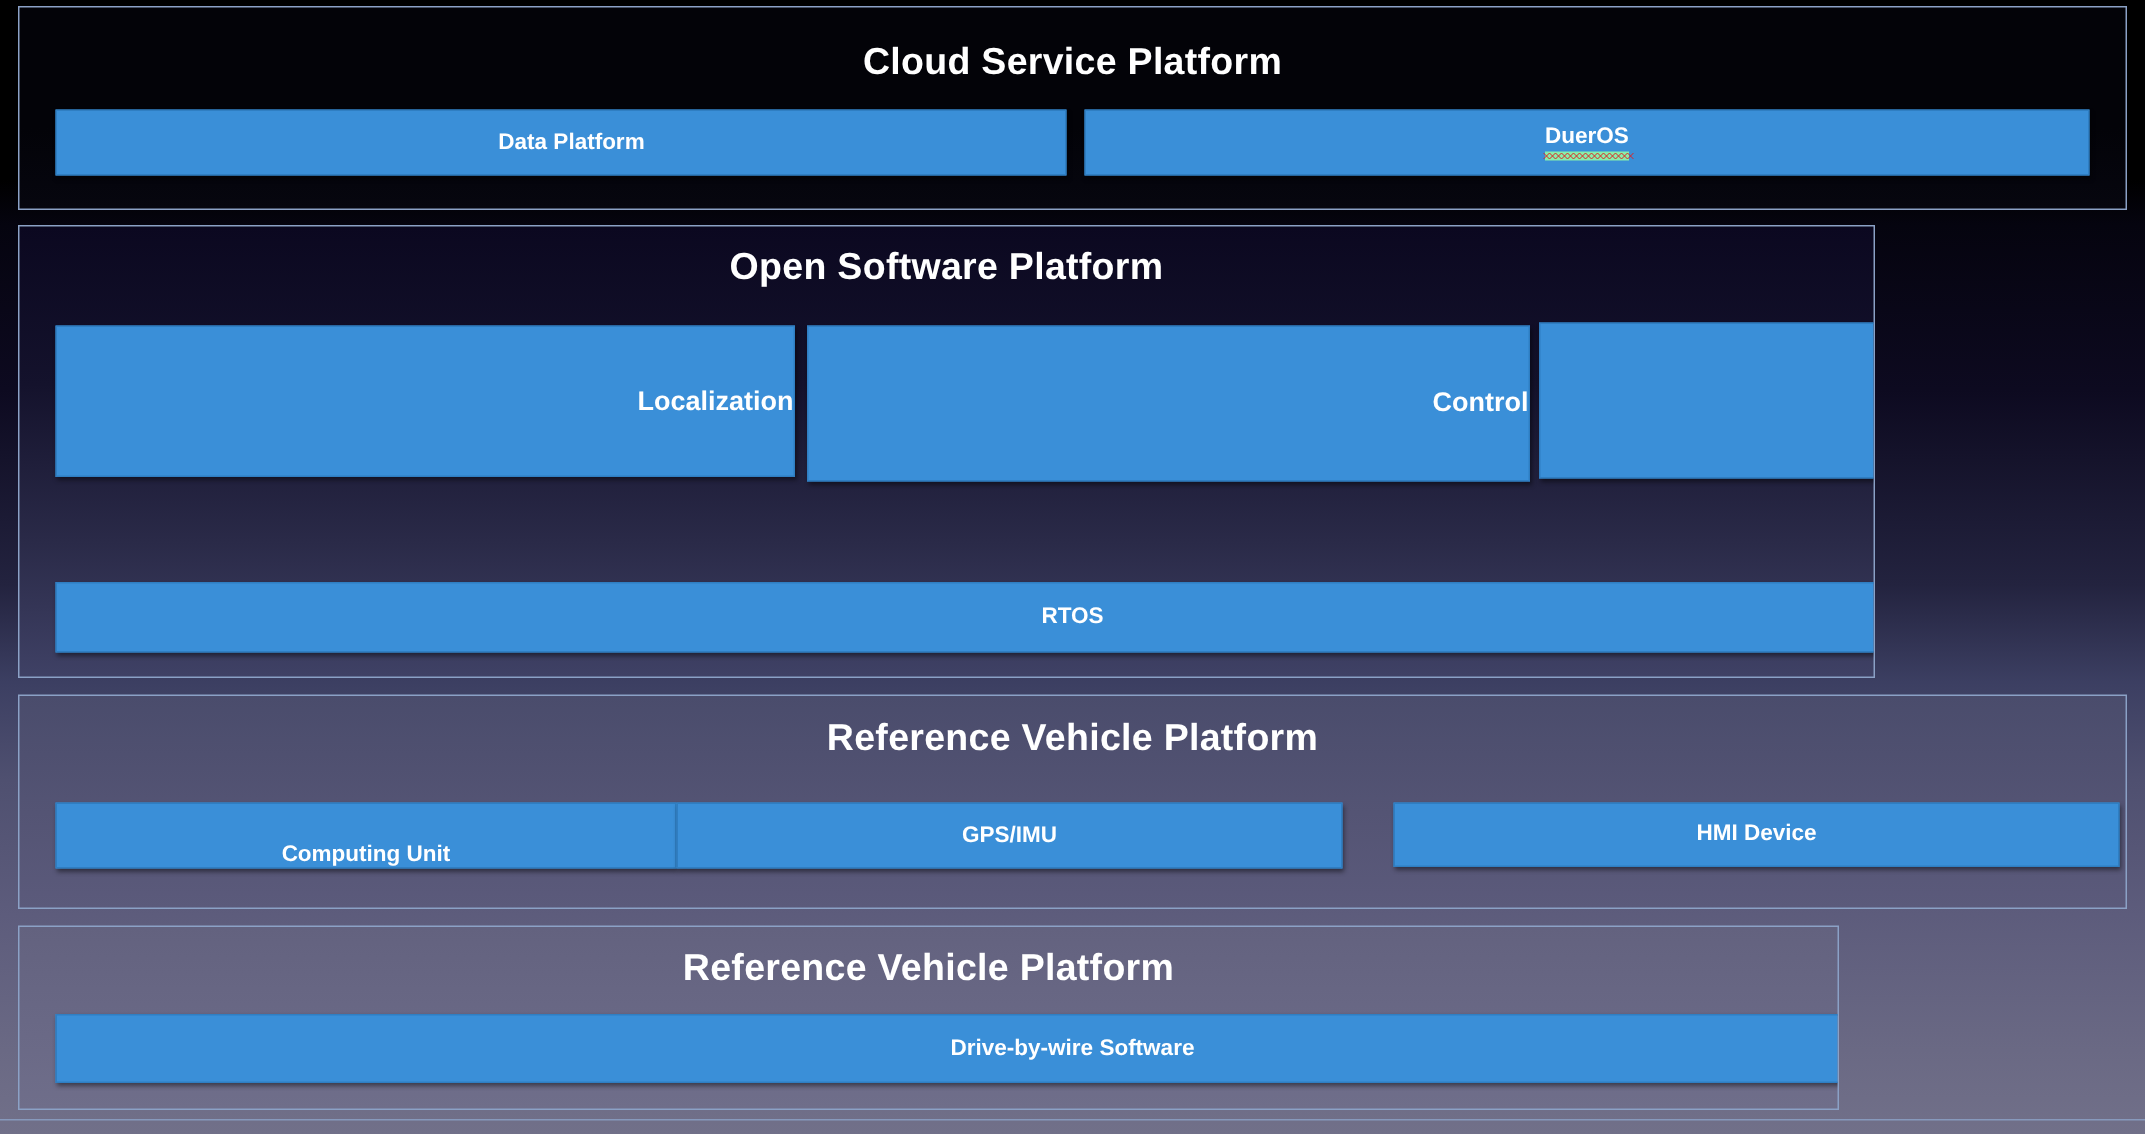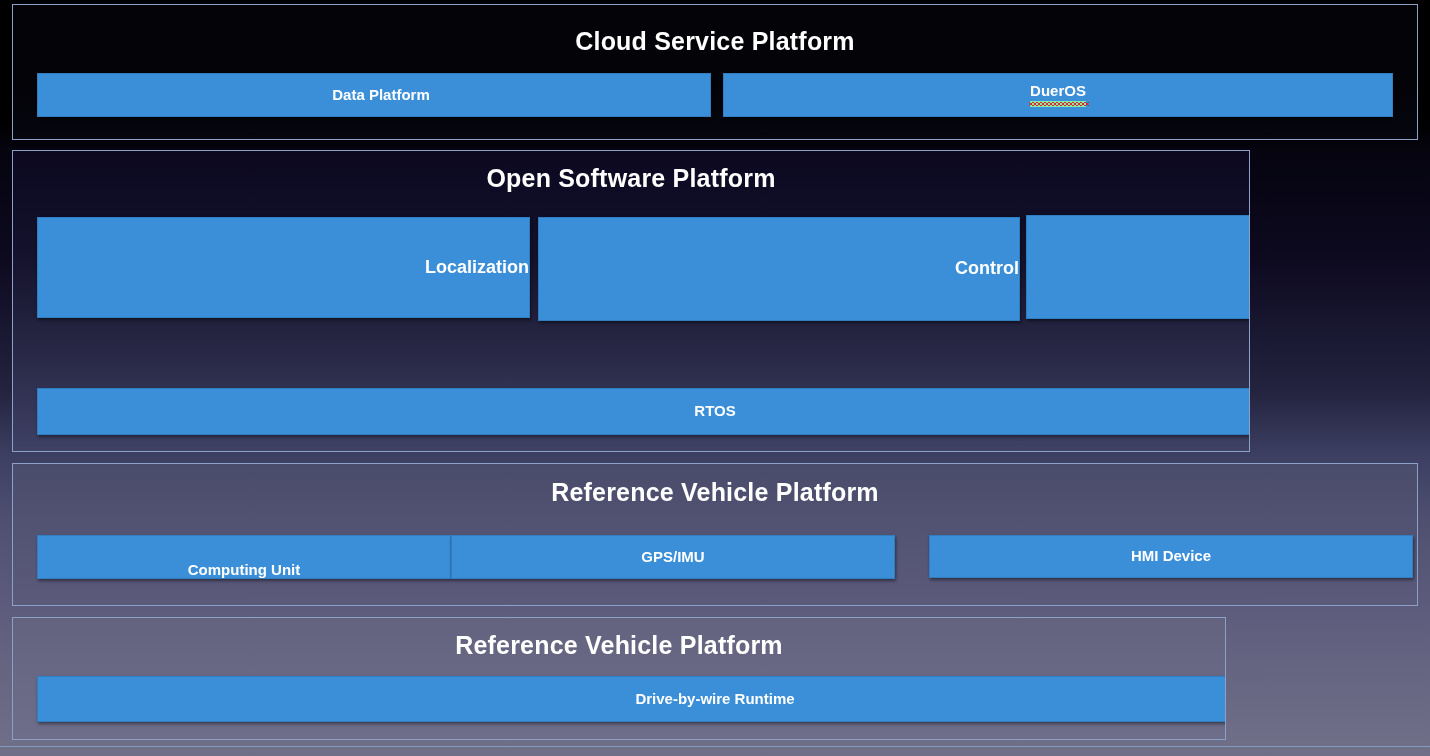--- a/index.html
+++ b/index.html
@@ -196,18 +196,18 @@
 
     <div class="bluebox" id="box-hmi-device">
       <span>HMI Device</span>
     </div>
   </div>
 
   <div class="panel" id="panel-vehicle">
     <div class="panel-title">Reference Vehicle Platform</div>
 
     <div class="bluebox" id="box-drive-by-wire">
-      <span>Drive-by-wire Runtime</span>
+      <span>Drive-by-wire Software</span>
     </div>
   </div>
 
   <div id="bottom-rule"></div>
 </div>
 
 </body></html>

